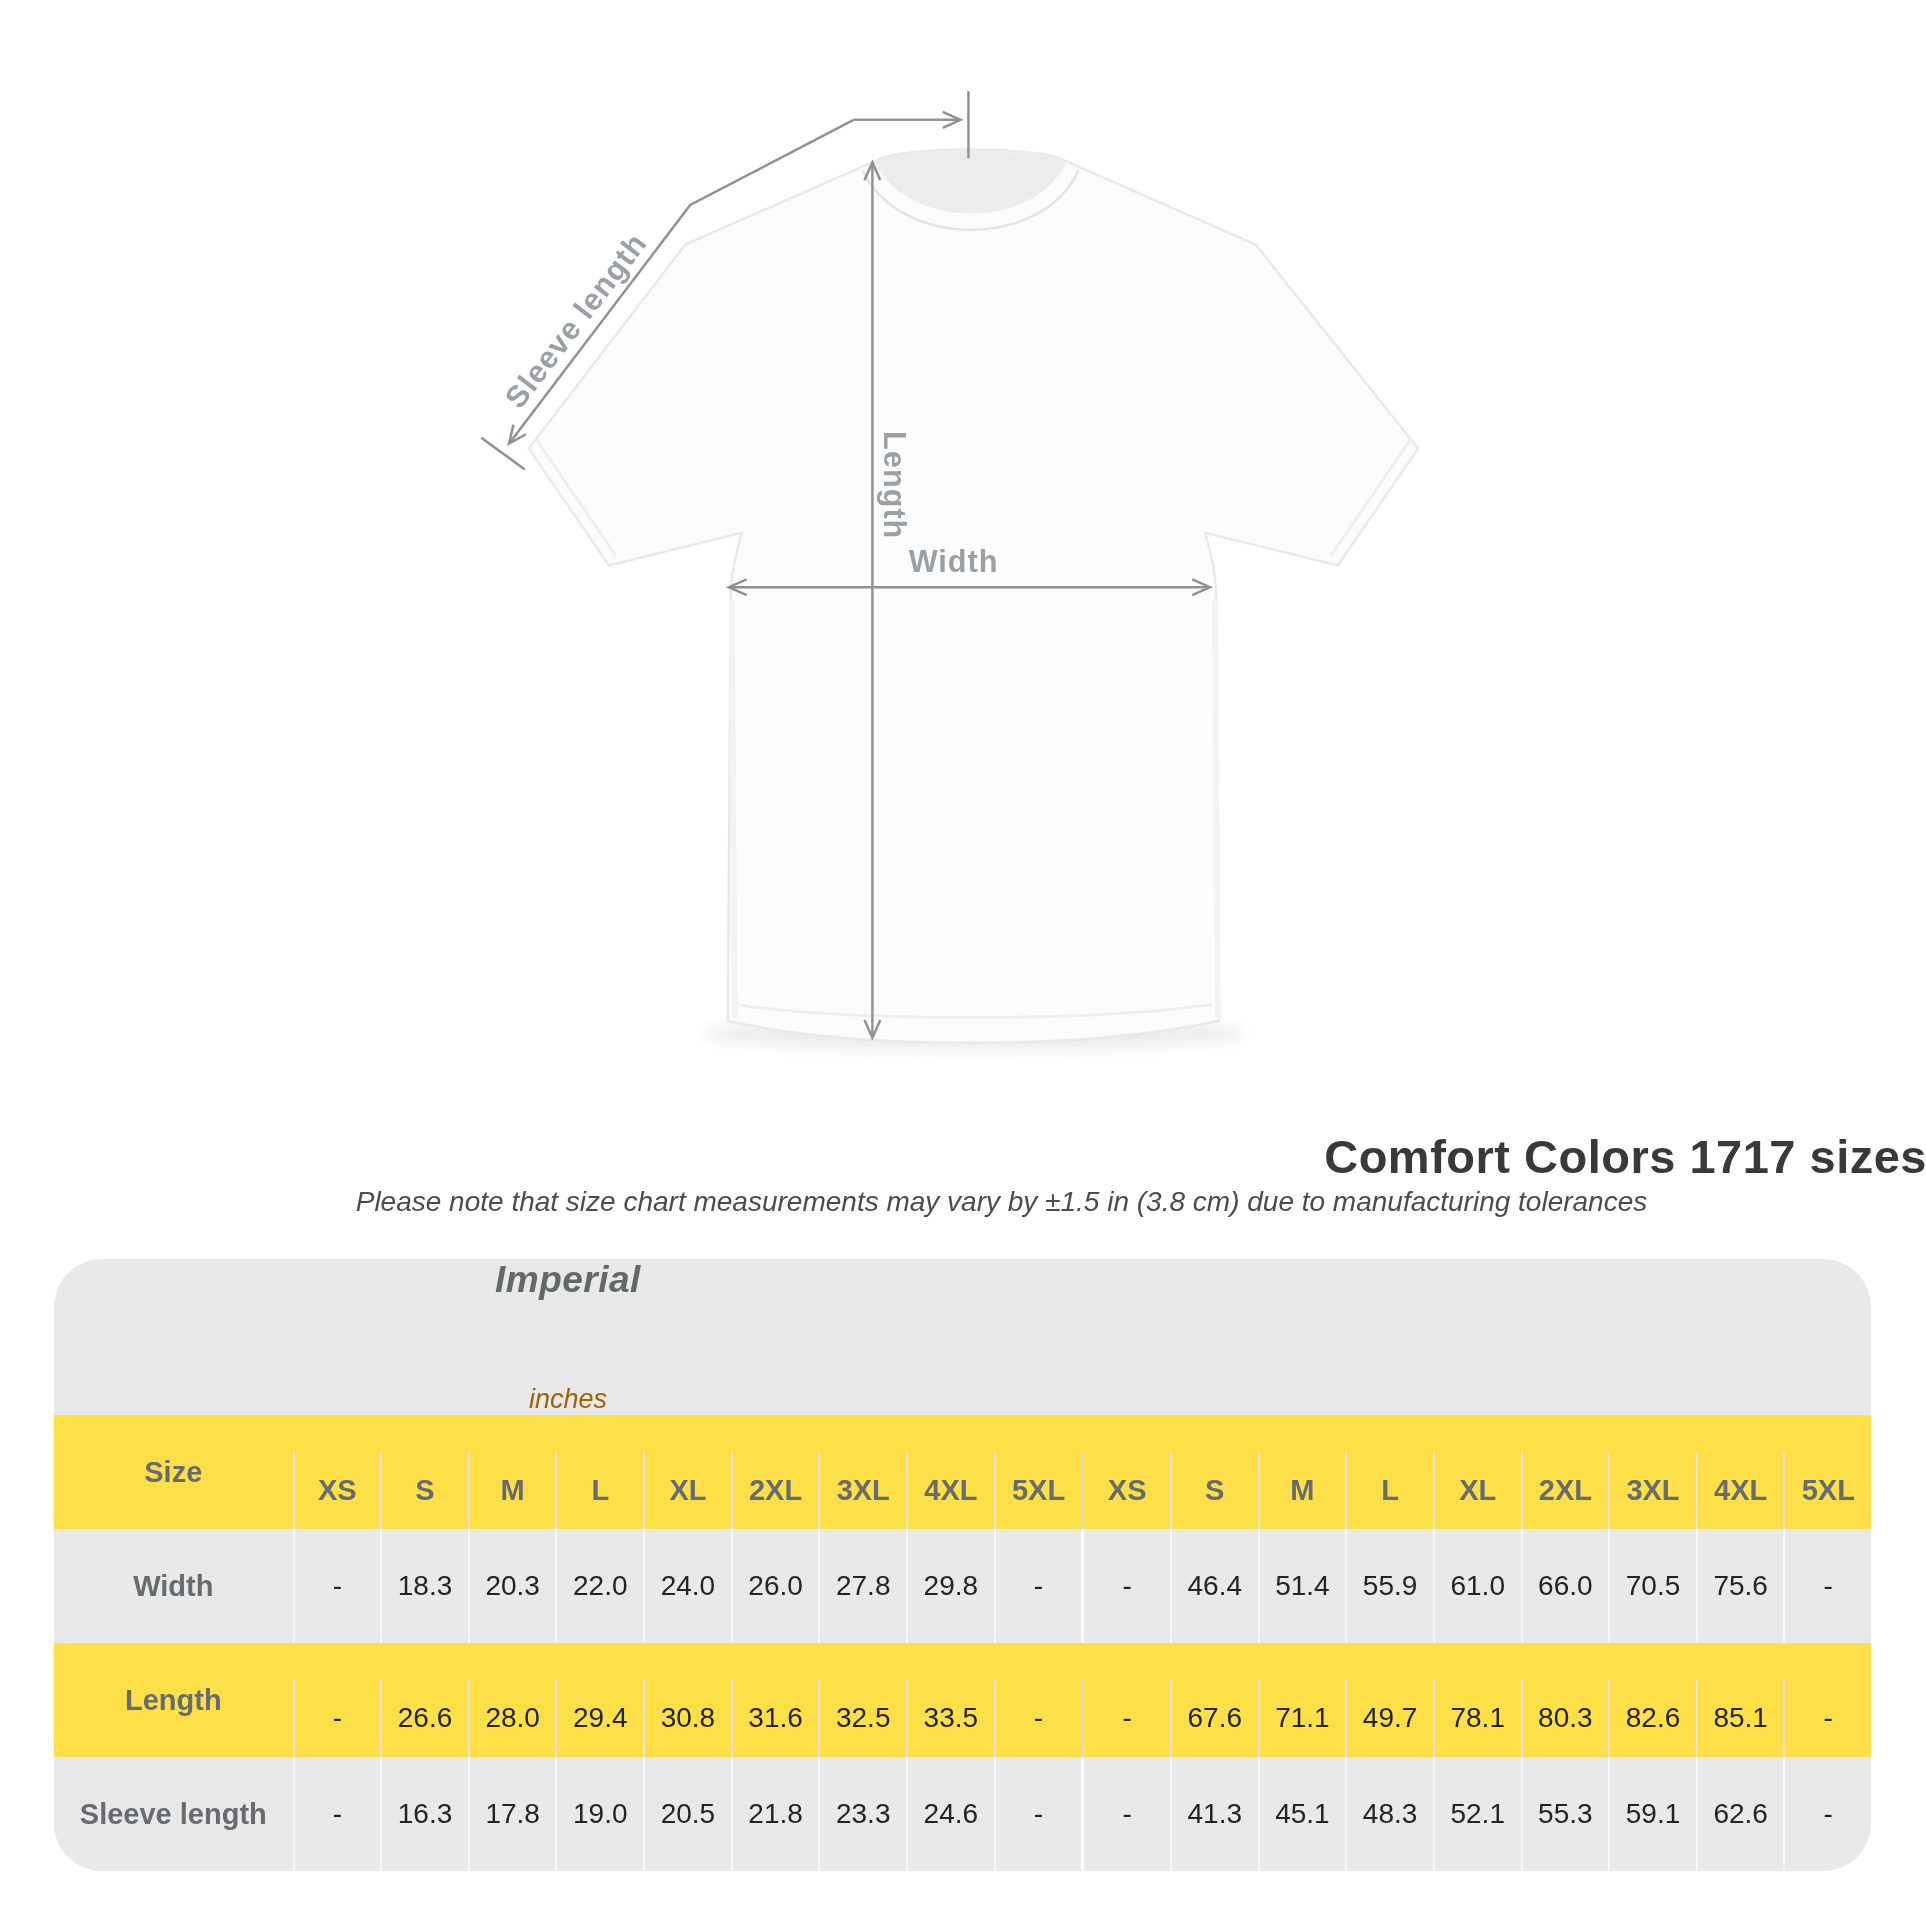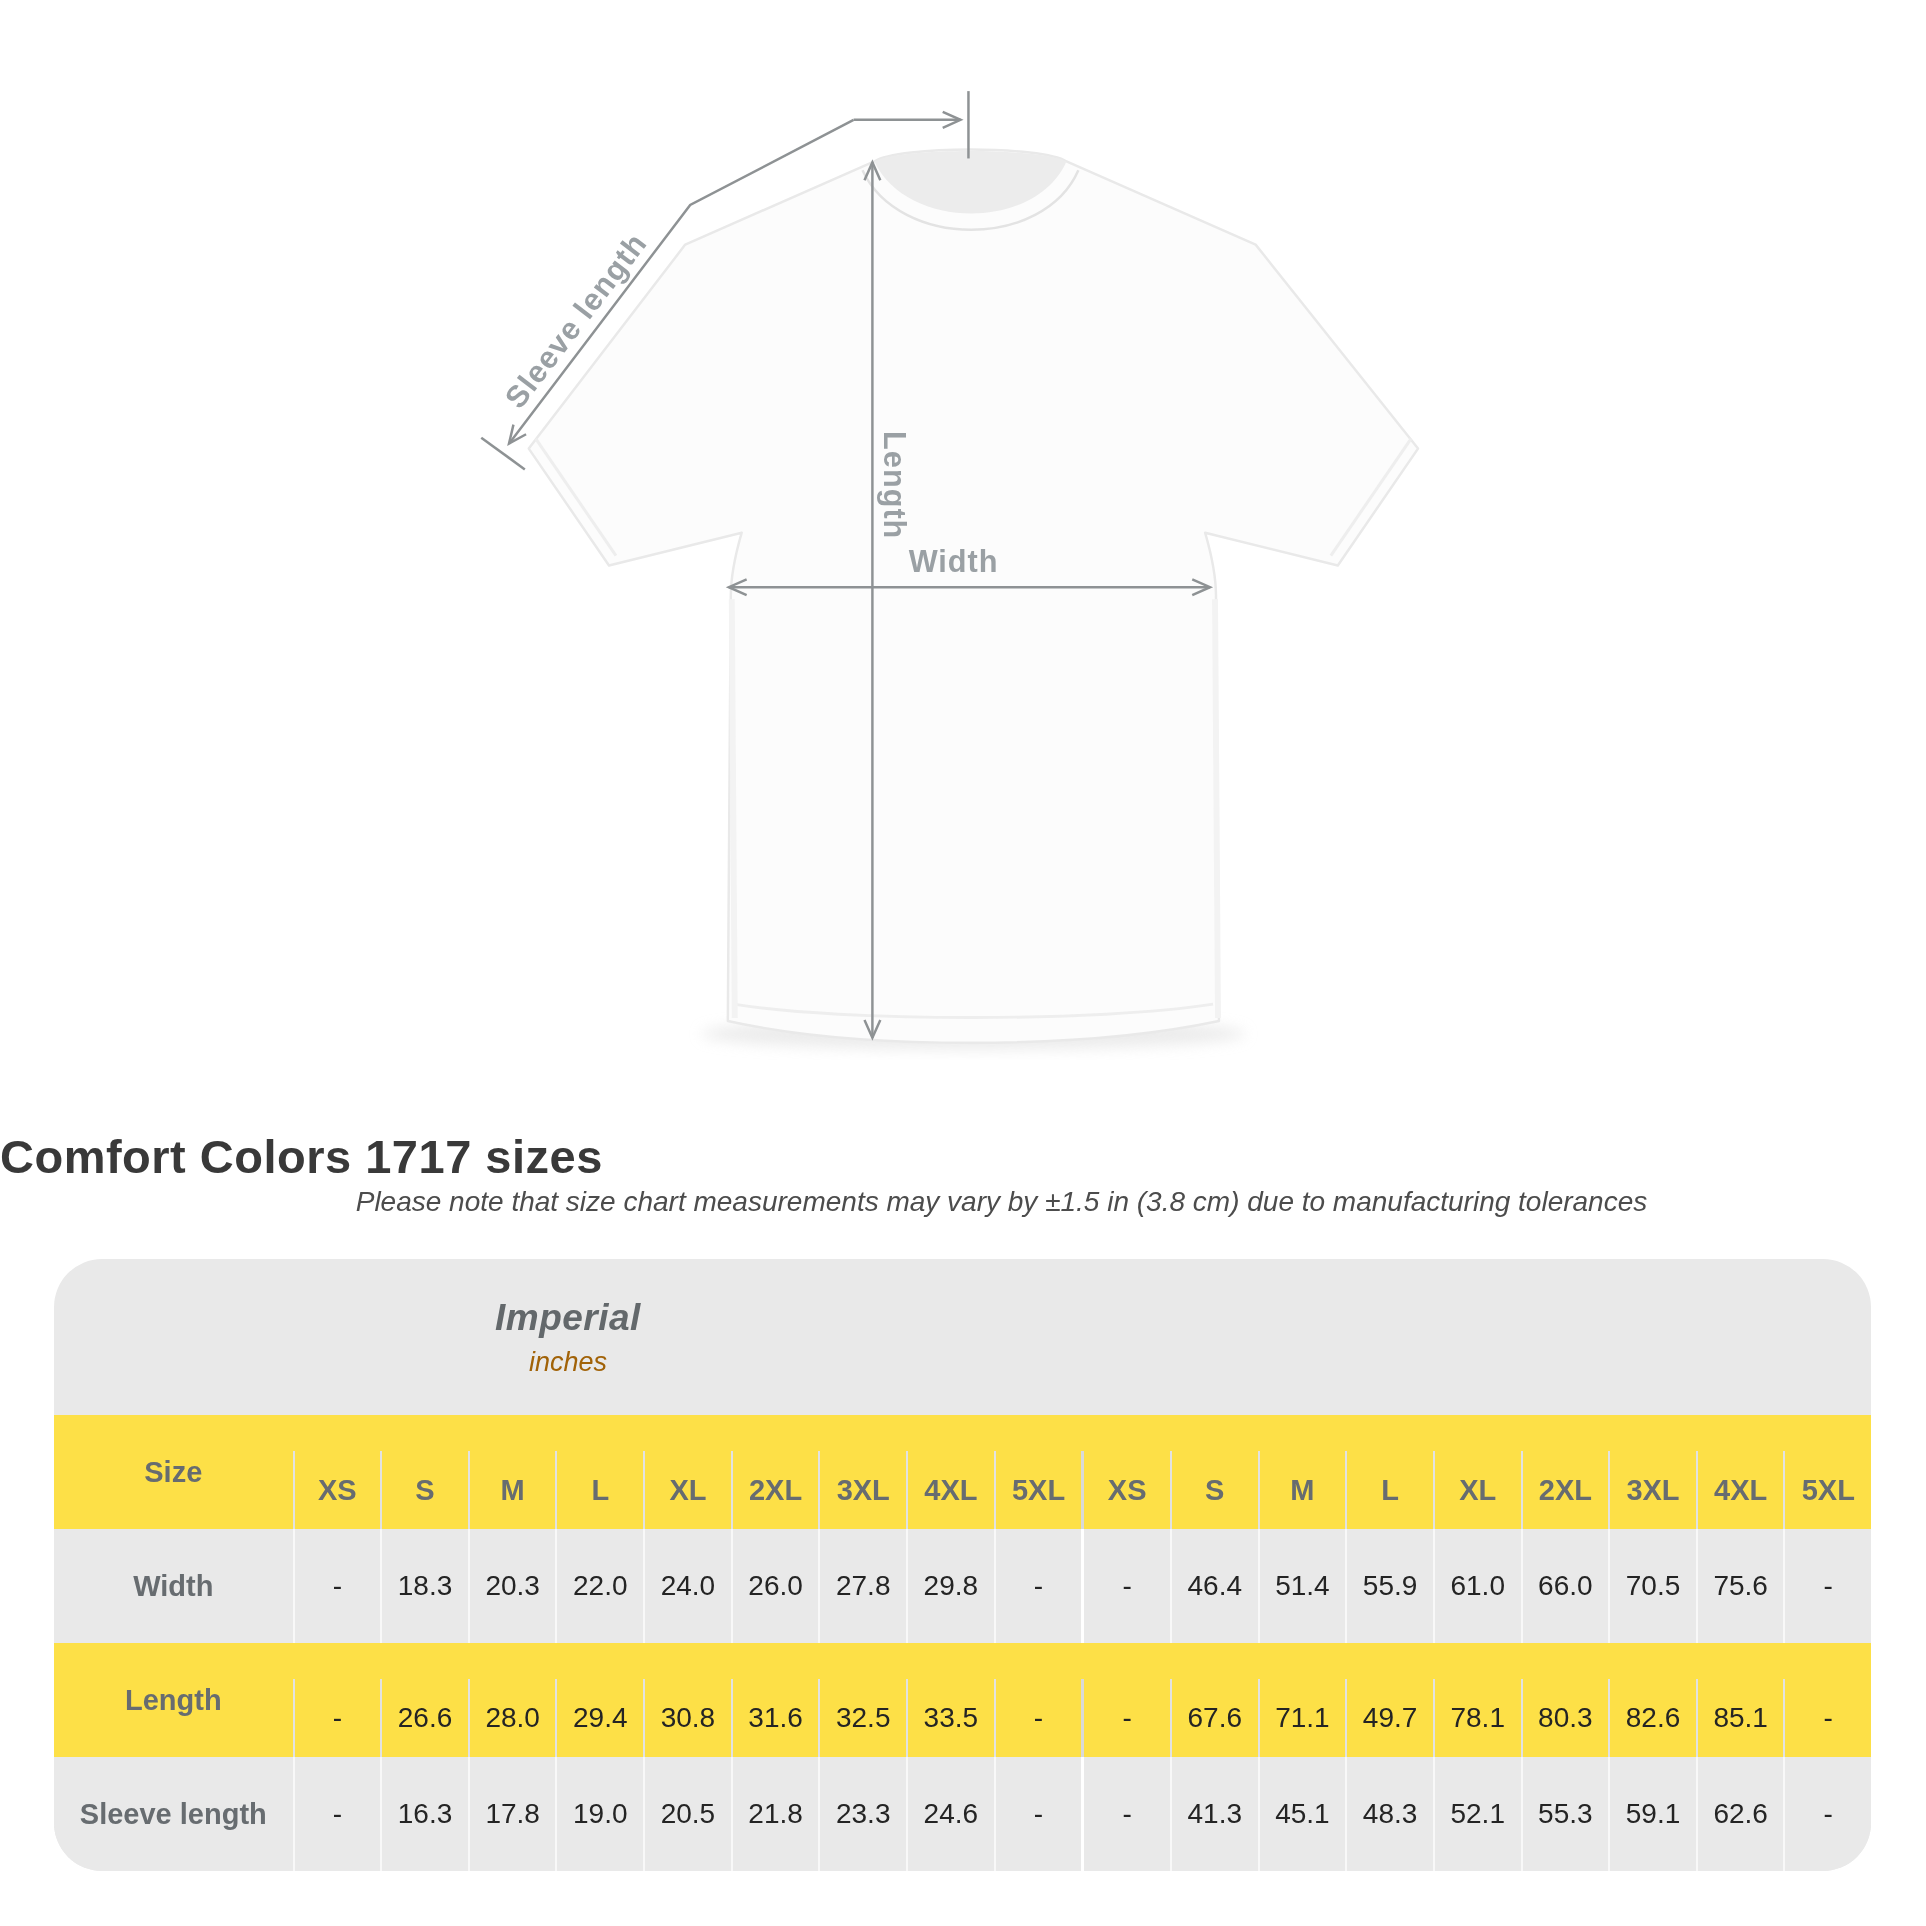--- a/index.html
+++ b/index.html
@@ -4,31 +4,31 @@
 <style>
   html,body{margin:0;padding:0;background:#fff;}
   body{width:1927px;height:1927px;position:relative;font-family:"Liberation Sans",sans-serif;overflow:hidden;}
 
   
   .diagram-wrap{position:absolute;left:0;top:0;width:1927px;height:1119px;}
   .diagram-wrap svg{display:block;}
   .measure-label{font-family:"Liberation Sans",sans-serif;font-weight:bold;font-size:31px;fill:#9aa0a4;letter-spacing:1px;}
 
   
-  .page-title{position:absolute;left:0;top:1129px;width:100%;text-align:left;
+  .page-title{position:absolute;left:0;top:1129px;width:100%;text-align:right;
     font-size:47px;font-weight:bold;color:#393939;letter-spacing:0.5px;}
   .page-subtitle{position:absolute;left:0;top:1186px;width:100%;text-align:center;
     font-size:28px;font-style:italic;color:#4c4c4c;padding-left:38px;}
 
   
   .size-table{position:absolute;left:54px;top:1259px;width:1817px;height:612px;
     background:#e9e9e9;border-radius:48px;overflow:hidden;display:flex;flex-direction:column;}
   .unit-band{height:156px;display:flex;}
   .unit-half{display:flex;flex-direction:column;align-items:center;justify-content:center;gap:8px;}
-  .unit-half.imp{width:56.57%;}
+  .unit-half.imp{width:56.57%;justify-content:space-between;}
   .unit-half.met{width:43.43%;}
   .unit-name{font-size:37px;font-weight:bold;font-style:italic;color:#63686b;letter-spacing:0.5px;}
   .unit-sub{font-size:27px;font-style:italic;color:#a16207;}
 
   .t-row{flex:1 1 0;display:flex;}
   .t-row.rw{background:#fde047;}
   .t-row.rg{background:#e9e9e9;}
   .lab{flex:0 0 13.13%;display:flex;align-items:center;justify-content:center;
     font-size:29px;font-weight:bold;color:#676c70;}
   .c{flex:1 1 0;display:flex;align-items:center;justify-content:center;

